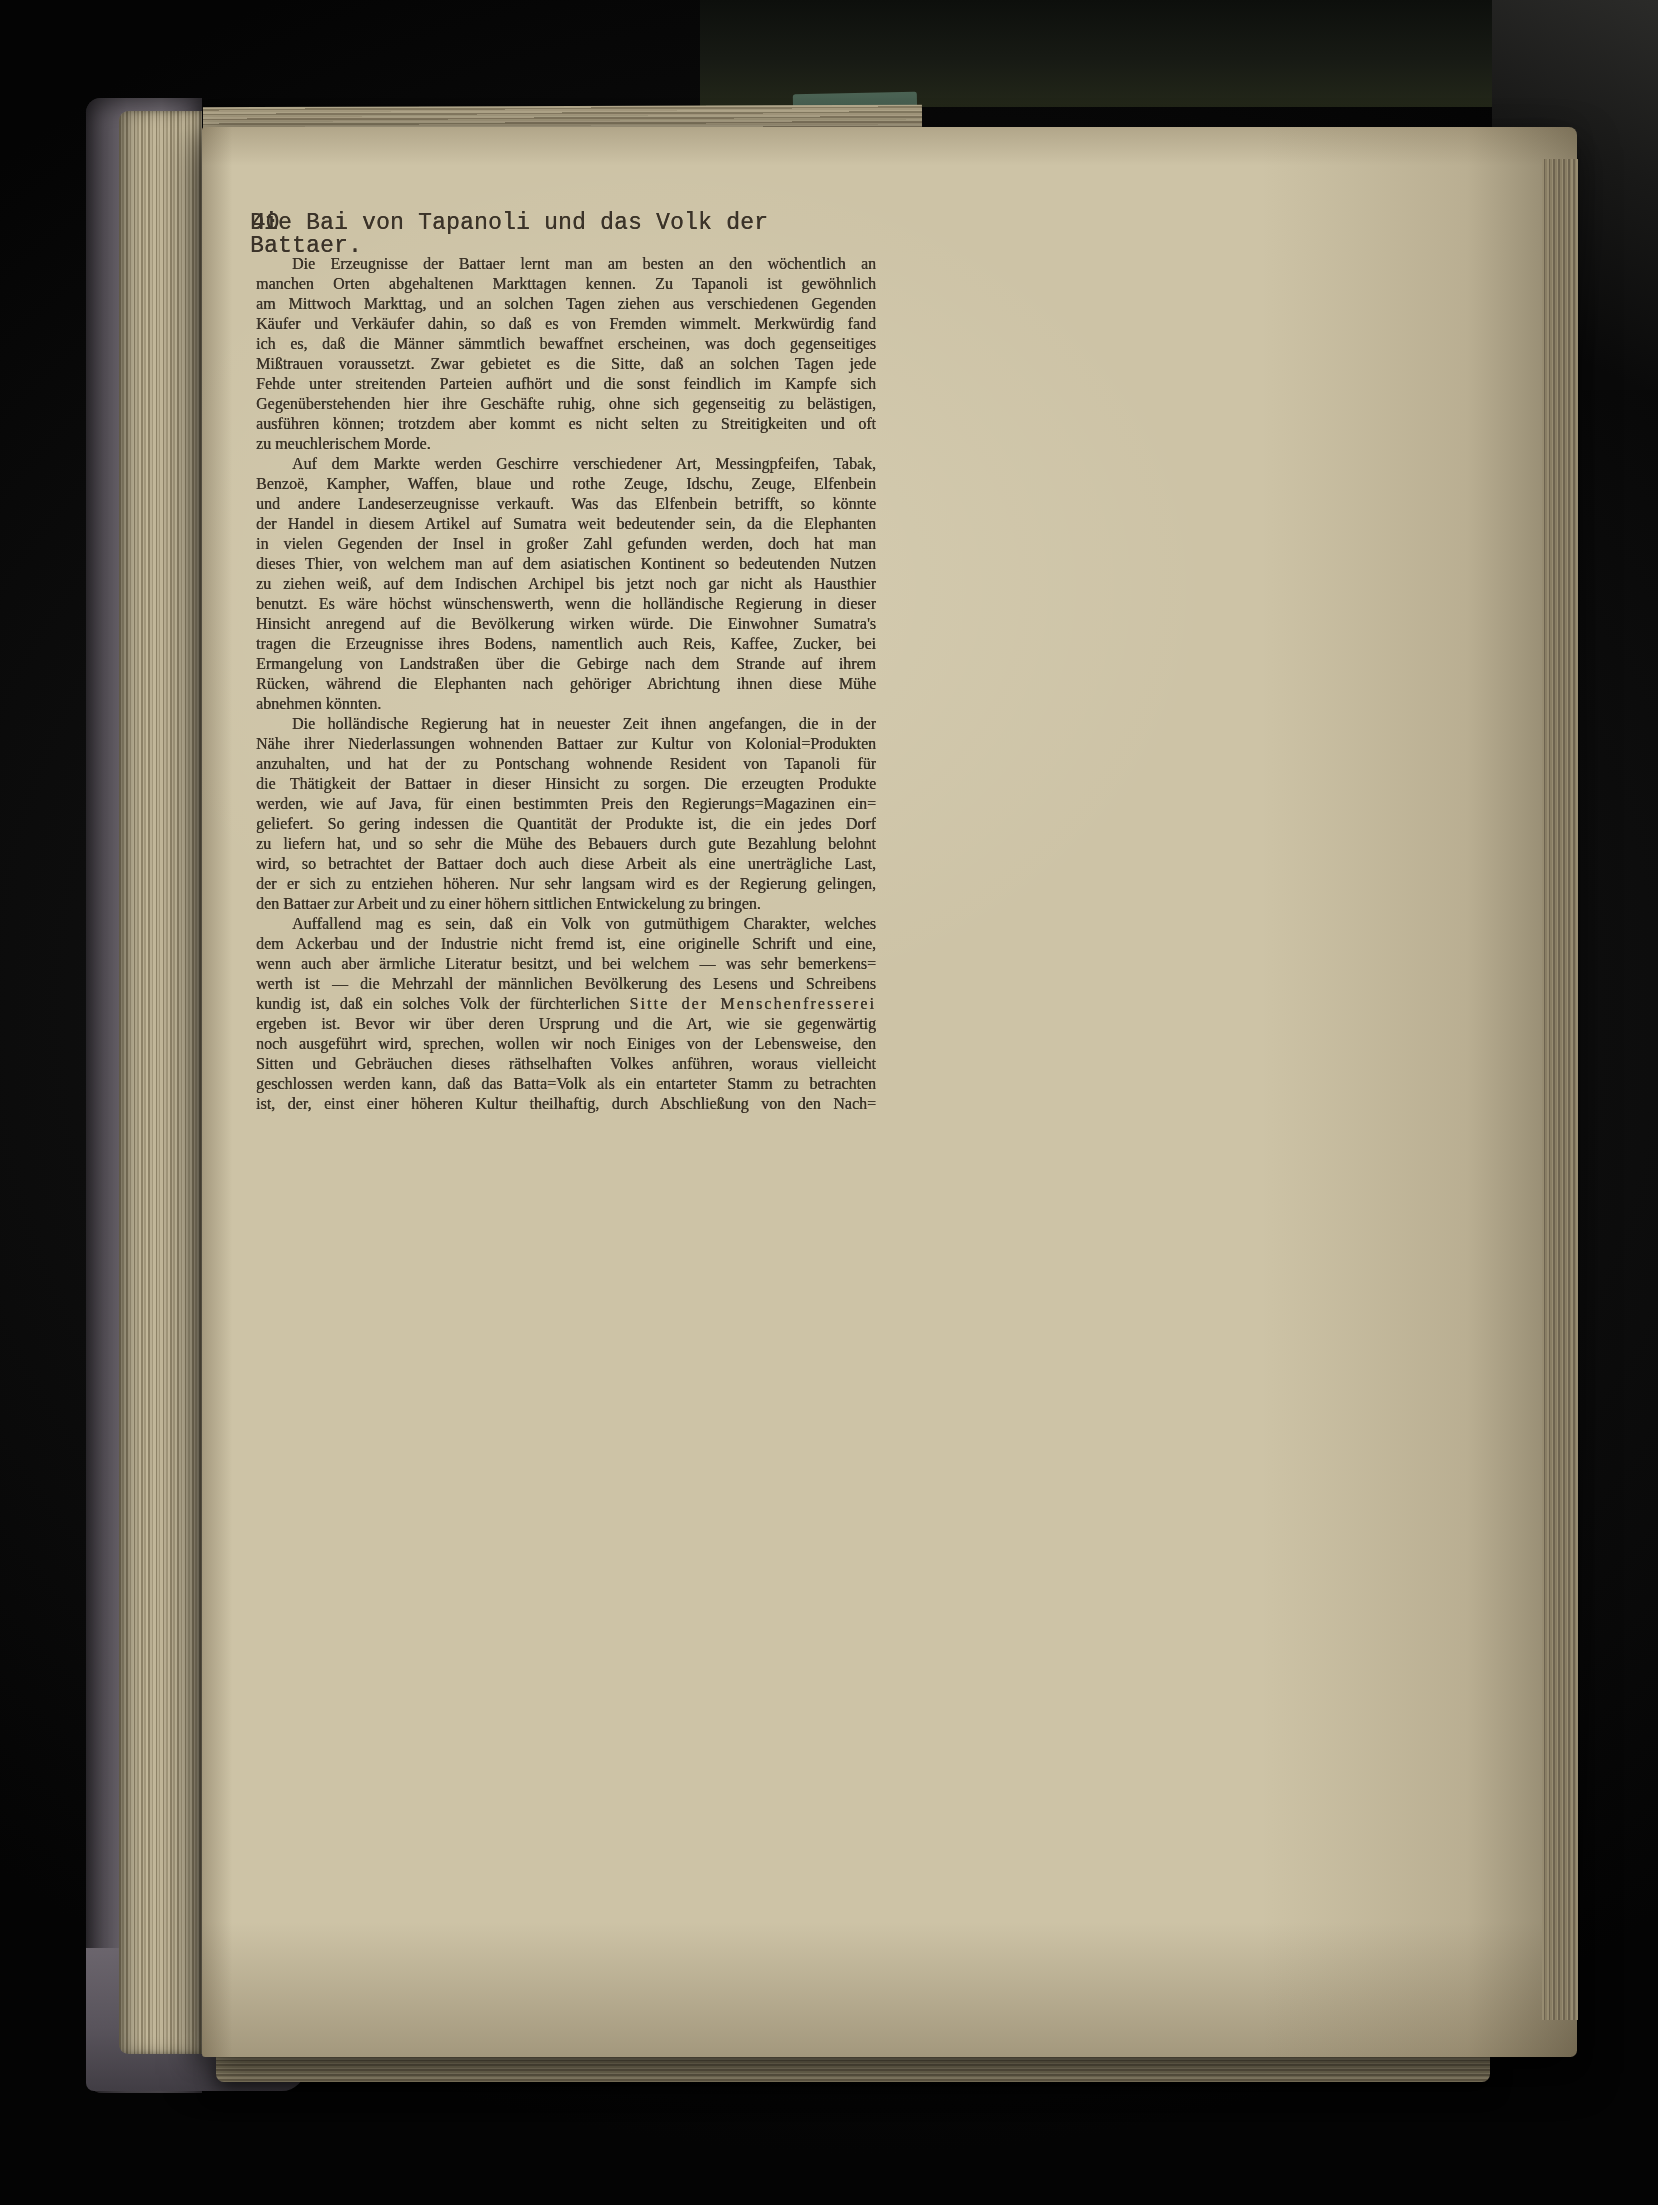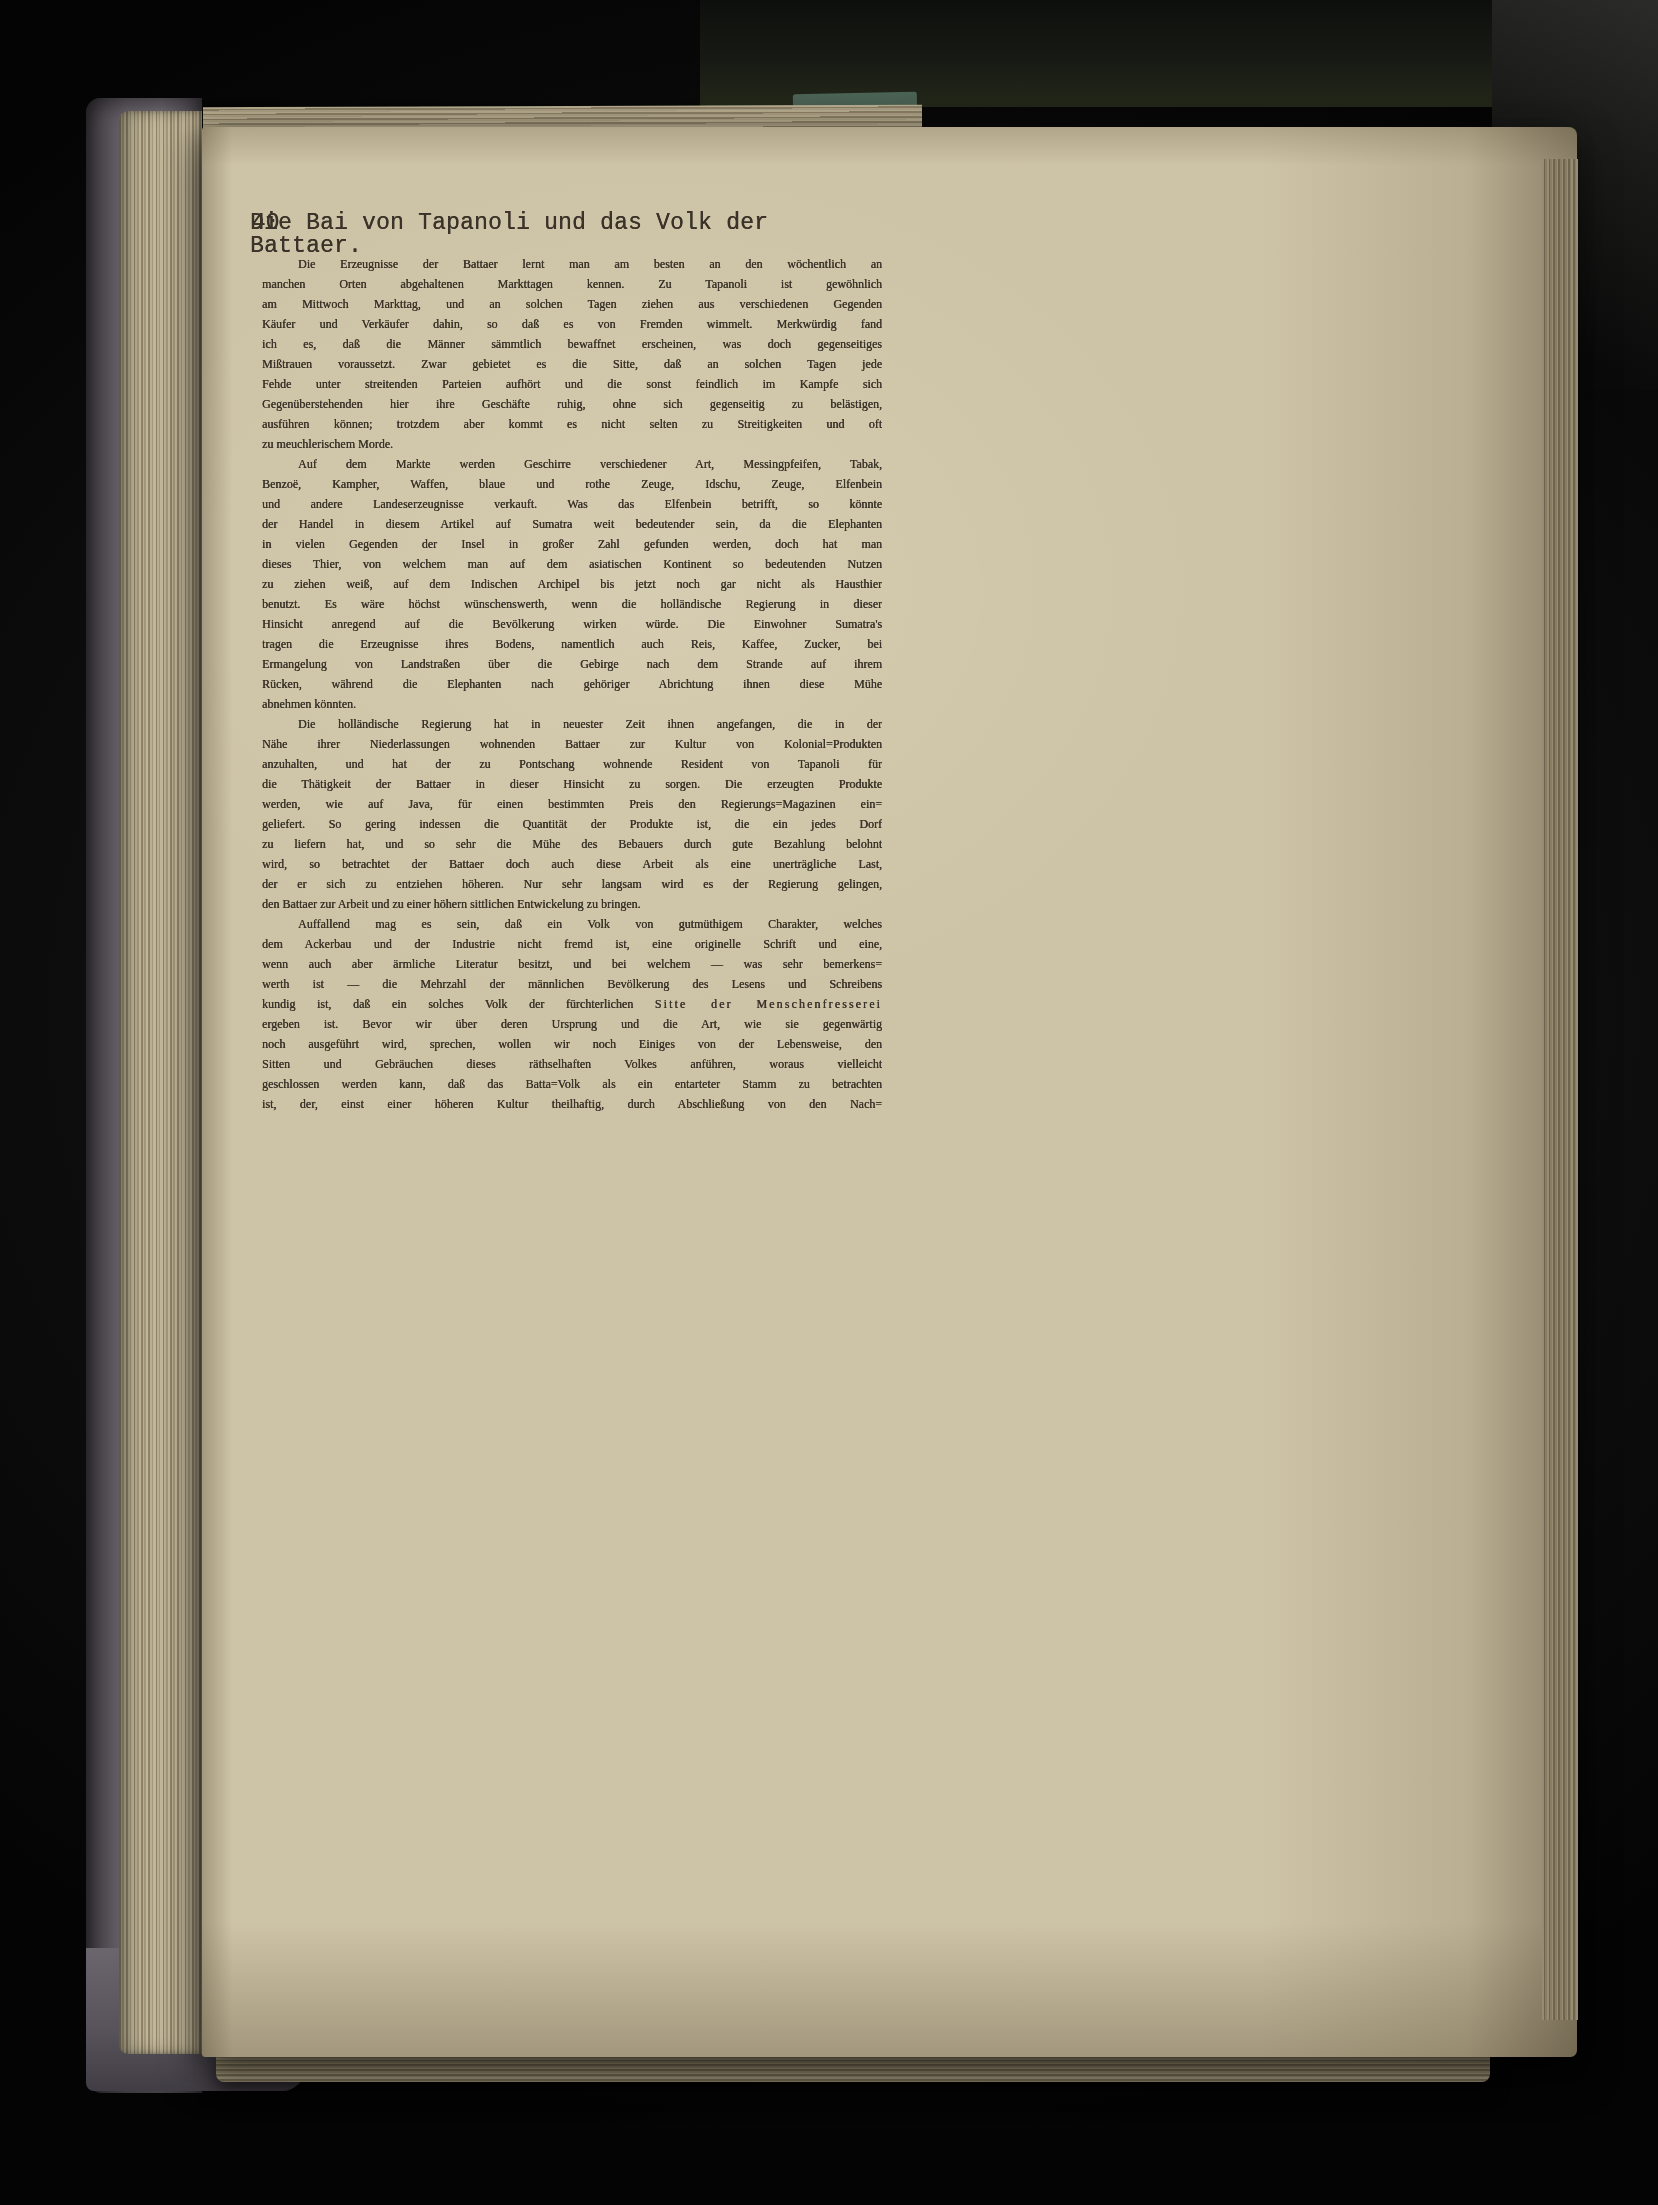--- a/index.html
+++ b/index.html
@@ -41,22 +41,22 @@
       linear-gradient(180deg, rgba(88,72,46,.24) 0%, rgba(88,72,46,0) 2%, rgba(88,72,46,0) 93%, rgba(66,52,30,.30) 100%),
       radial-gradient(ellipse 797px 618px at 33% 24%, rgba(255,252,234,.17) 0%, rgba(255,252,234,0) 70%),
       var(--page-bg,#cdc3a6);
     box-shadow:0 18px 39px rgba(0,0,0,.55), -8.1px 3.3px 24.4px rgba(0,0,0,.28);}
 
   .page-header{position:absolute;left:48px;top:85px;width:620px;height:23px;text-align:left;
     font-size:23px;line-height:23px;color:var(--ink,#3b3329);letter-spacing:0.2px;
     text-shadow:0.3px 0 0 currentColor;font-family:Liberation Mono, monospace;}
   .page-number{position:absolute;left:1.6px;top:0;}
 
-  .text-block{position:absolute;left:60px;top:127px;width:620px;
-    font-size:12px;line-height:20px;color:var(--ink,#3b3329);
+  .text-block{position:absolute;left:54px;top:127px;width:620px;
+    font-size:16px;line-height:20px;color:var(--ink,#3b3329);
     text-shadow:0.3px 0 0 currentColor;}
   .line{height:20px;overflow:hidden;text-align:justify;text-align-last:justify;text-justify:inter-word;}
   .line.indent{text-indent:36px;}
   .line.para-end{text-align-last:left;}
   .letterspaced{letter-spacing:2.1px;font-family:Liberation Serif, serif;}
 </style>
 </head>
 <body>
 
 <div class="abs" style="inset:0;">

